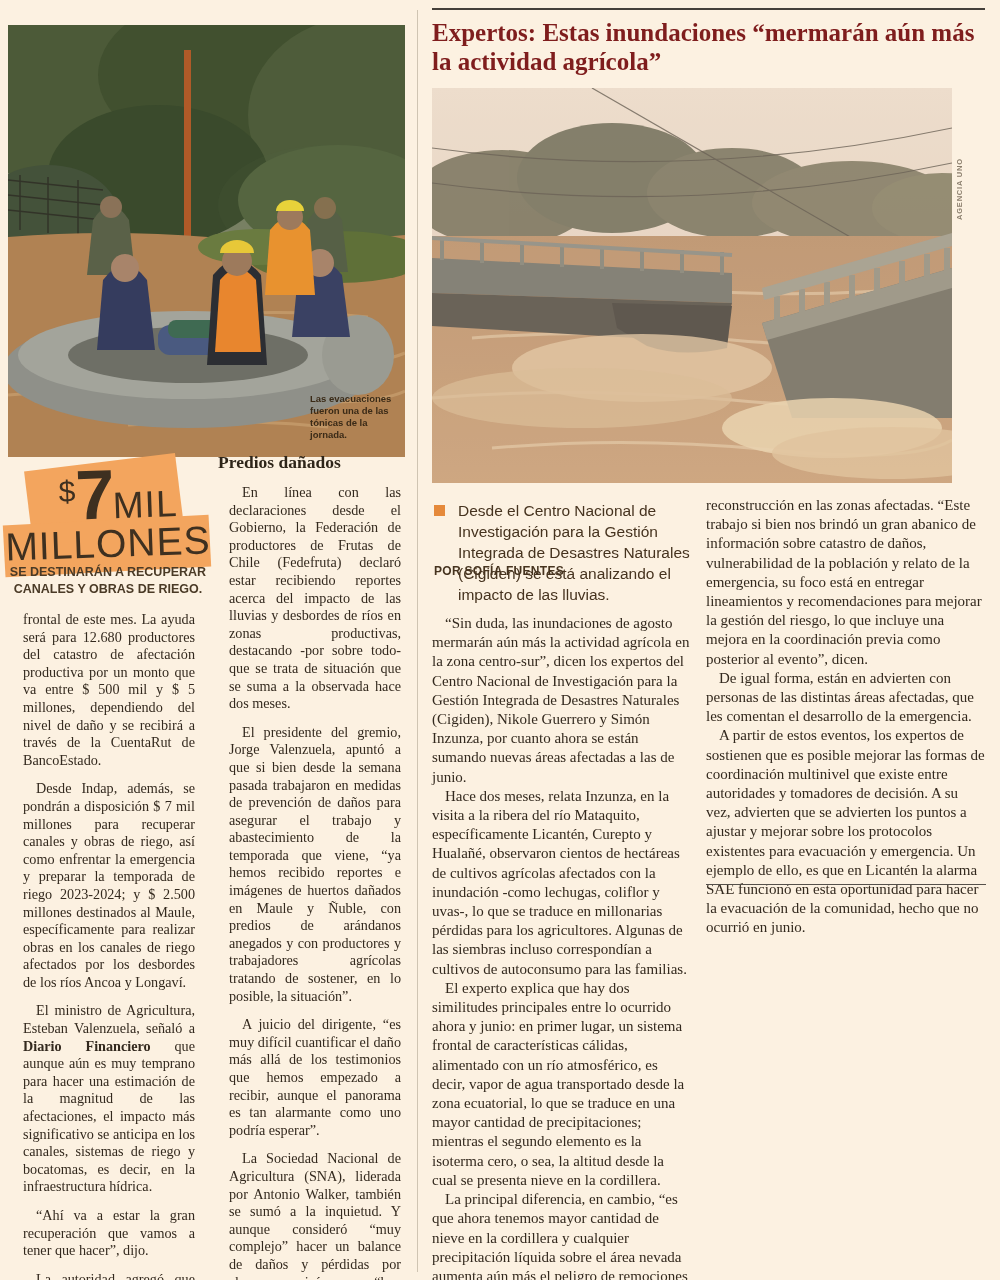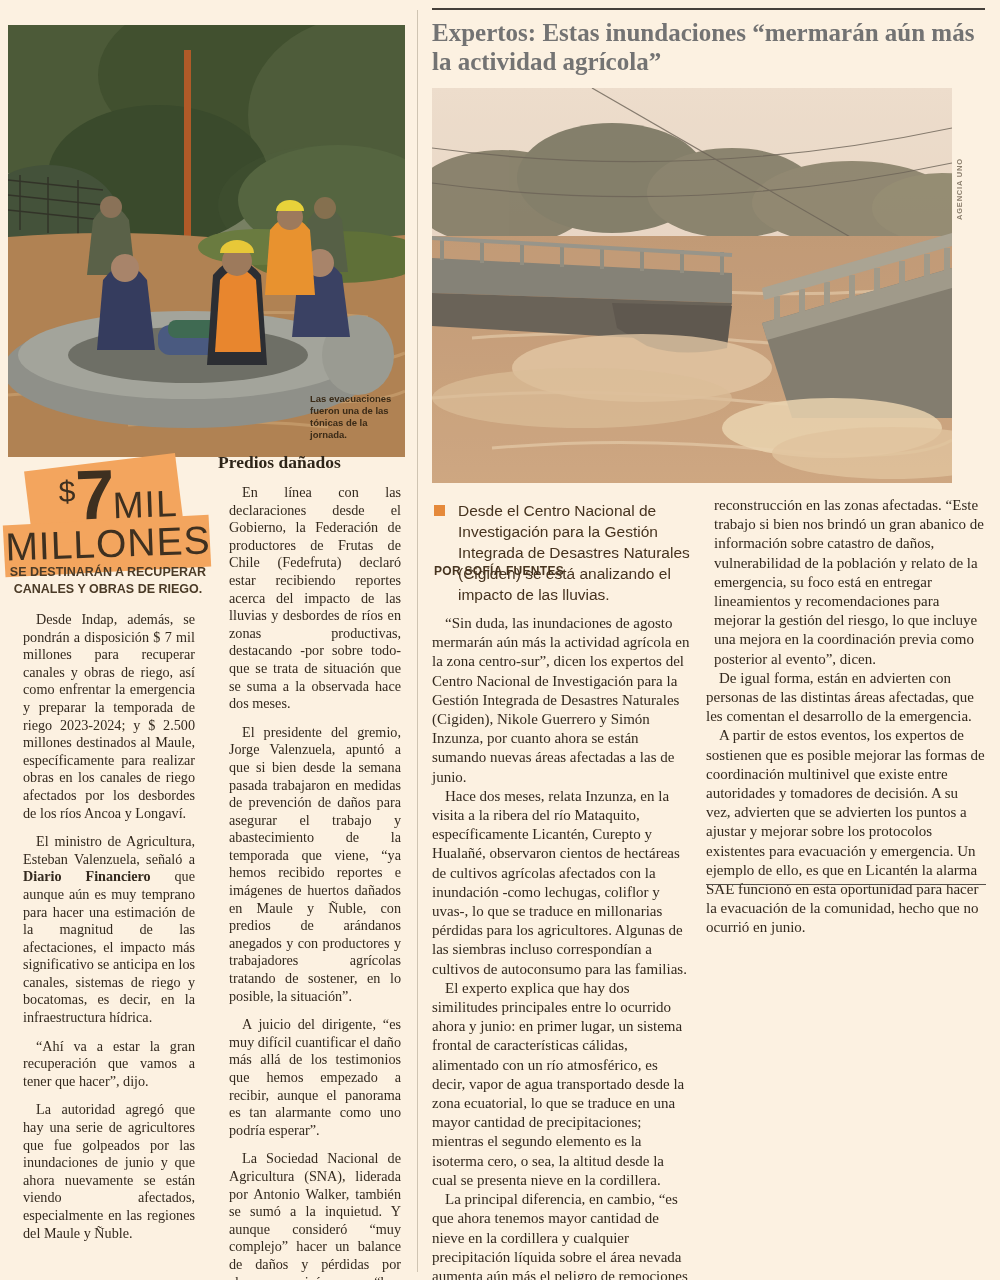--- a/index.html
+++ b/index.html
@@ -31,37 +31,37 @@
   .col-left{position:absolute;left:12px;top:600px;width:194px;}
   .col-mid{position:absolute;left:218px;top:452px;width:194px;}
   .small-col p{font-size:14.2px;line-height:17.6px;text-align:justify;margin:11px;text-indent:13px;}
   .small-col p.flush{text-indent:0;}
   .mid-heading{font-size:17.5px;font-weight:bold;margin:0 0 4px 0;color:#2e2519;}
 
   .vdivider{position:absolute;left:417px;top:10px;width:1px;height:1262px;background:#cfc4b2;}
 
   
   .top-rule{position:absolute;left:432px;top:8px;width:553px;height:2px;background:#45403a;}
-  .headline{position:absolute;left:432px;top:18px;width:560px;font-size:25px;font-weight:bold;line-height:29px;color:#737373;margin:0;}
+  .headline{position:absolute;left:432px;top:18px;width:560px;font-size:25px;font-weight:bold;line-height:29px;color:#7f1d1d;margin:0;}
 
   .photo-right{position:absolute;left:432px;top:88px;width:520px;height:395px;overflow:hidden;background:#c49a72;}
   .photo-credit{position:absolute;left:955px;top:90px;height:130px;writing-mode:vertical-rl;transform:rotate(180deg);
     font-family:"Liberation Sans",sans-serif;font-size:7.5px;letter-spacing:.8px;color:#8a7e6c;font-weight:bold;}
 
   .lede{position:absolute;left:434px;top:500px;width:270px;}
   .lede-bullet{position:absolute;left:0;top:5px;width:11px;height:11px;background:#e5893a;}
   .lede-text{margin:0 0 0 24px;font-family:"Liberation Sans",sans-serif;font-size:15.5px;line-height:21px;
     color:#46331f;font-weight:500;}
   .byline{position:absolute;left:434px;top:564px;font-family:Liberation Sans, sans-serif;font-size:12px;
     font-weight:bold;letter-spacing:.3px;color:#46331f;}
 
   .col-a{position:absolute;left:432px;top:614px;width:260px;}
   .col-b{position:absolute;left:706px;top:496px;width:280px;}
   .big-col p{font-size:15px;line-height:19.2px;margin:0;text-indent:13px;text-align:left;}
-  .big-col p.flush{text-indent:0;margin-left:8px;}
+  .big-col p.flush{text-indent:0;}
   .end-rule{position:absolute;left:706px;top:884px;width:280px;height:1px;background:#55504a;}
 </style>
 </head>
 <body>
 
 <div class="page">
 
   <div class="photo-left">
     <svg width="397" height="432" viewBox="0 0 397 432">
       <rect width="397" height="432" fill="#b4a184"></rect>
@@ -134,20 +134,21 @@
 
   <div class="callout">
     <div class="banner banner1"></div>
     <div class="banner banner2"></div>
     <div class="callout-line1"><span class="callout-currency">$</span><span class="callout-seven">7</span><span class="callout-mil">MIL</span></div>
     <div class="callout-line2">MILLONES</div>
     <div class="callout-sub">SE DESTINARÁN A RECUPERAR CANALES Y OBRAS DE RIEGO.</div>
   </div>
 
   <div class="col-left small-col">
+    <p class="flush">frontal de este mes. La ayuda será para 12.680 productores del catastro de afectación productiva por un monto que va entre $ 500 mil y $ 5 millones, dependiendo del nivel de daño y se recibirá a través de la CuentaRut de BancoEstado.</p>
     <p>Desde Indap, además, se pondrán a disposición $ 7 mil millones para recuperar canales y obras de riego, así como enfrentar la emergencia y preparar la temporada de riego 2023-2024; y $ 2.500 millones destinados al Maule, específicamente para realizar obras en los canales de riego afectados por los desbordes de los ríos Ancoa y Longaví.</p>
     <p><span>El ministro de Agricultura, Esteban Valenzuela, señaló a </span><b>Diario Financiero</b><span> que aunque aún es muy temprano para hacer una estimación de la magnitud de las afectaciones, el impacto más significativo se anticipa en los canales, sistemas de riego y bocatomas, es decir, en la infraestructura hídrica.</span></p>
     <p>“Ahí va a estar la gran recuperación que vamos a tener que hacer”, dijo.</p>
     <p>La autoridad agregó que hay una serie de agricultores que fue golpeados por las inundaciones de junio y que ahora nuevamente se están viendo afectados, especialmente en las regiones del Maule y Ñuble.</p>
 
   </div>
 
   <div class="col-mid small-col">
     <h3 class="mid-heading">Predios dañados</h3>
     <p>En línea con las declaraciones desde el Gobierno, la Federación de productores de Frutas de Chile (Fedefruta) declaró estar recibiendo reportes acerca del impacto de las lluvias y desbordes de ríos en zonas productivas, destacando -por sobre todo- que se trata de situación que se suma a la observada hace dos meses.</p>

